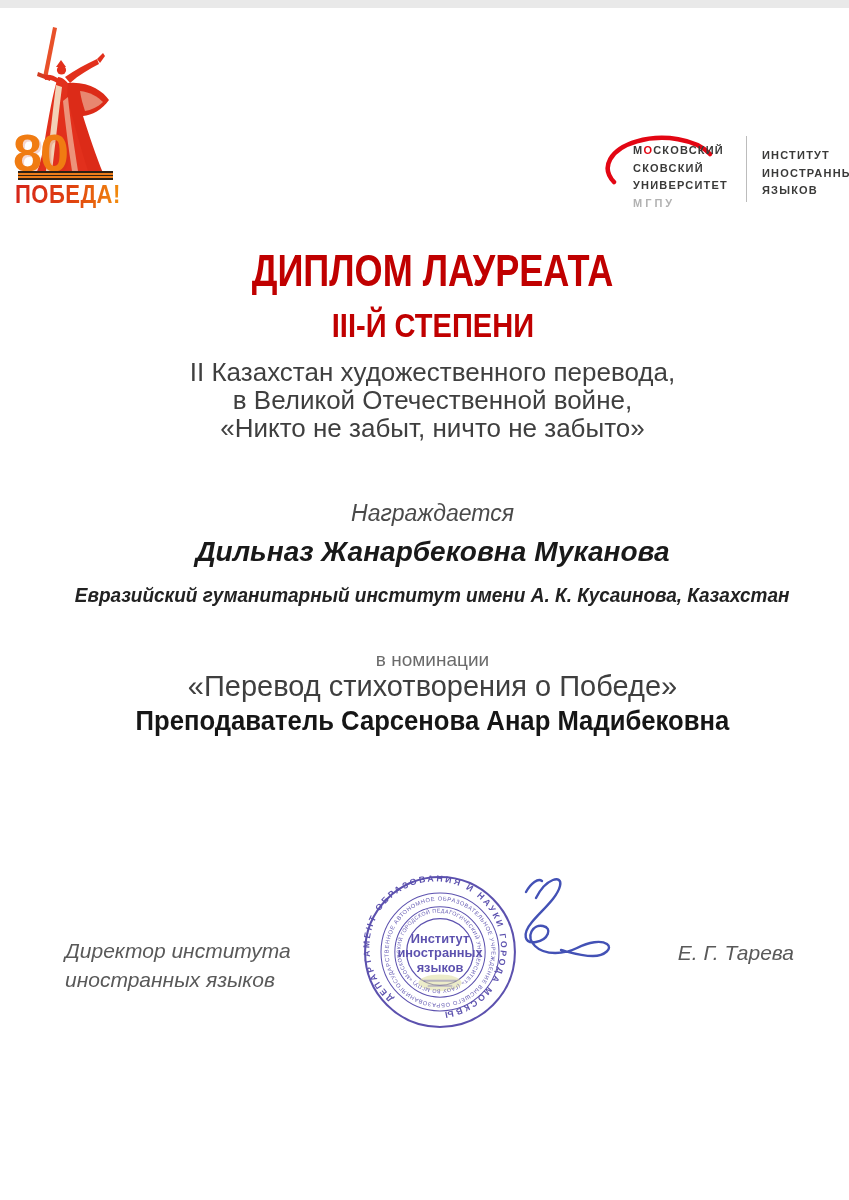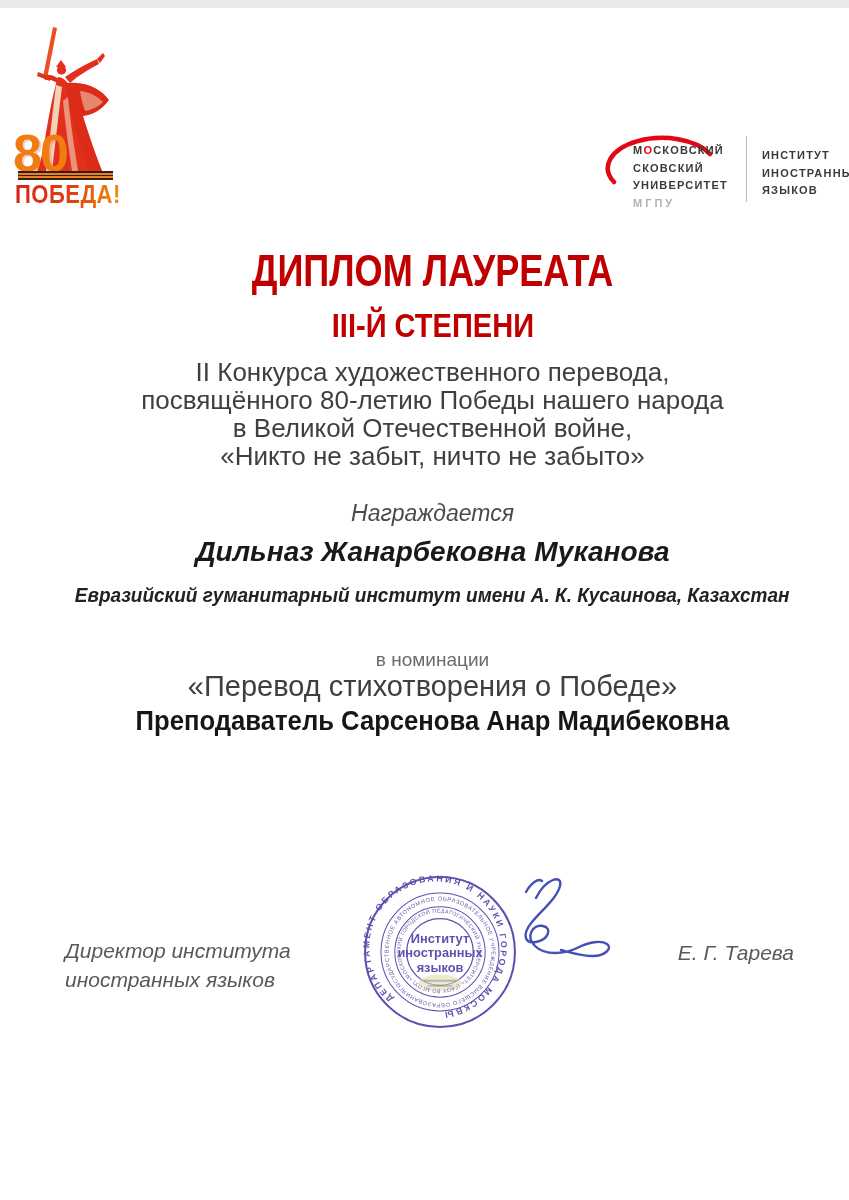--- a/index.html
+++ b/index.html
@@ -111,22 +111,21 @@
   <div class="abs inst-lines">
     <div>ИНСТИТУТ</div>
     <div>ИНОСТРАННЫХ</div>
     <div>ЯЗЫКОВ</div>
   </div>
 
   <div class="row title1"><span class="cond">ДИПЛОМ ЛАУРЕАТА</span></div>
   <div class="row title2"><span class="cond">III-Й СТЕПЕНИ</span></div>
 
   <div class="row contest">
-    <div>II Конкурса художественного перевода,</div>
-    <div>посвящённого 80-летию Победы нашего народа</div>
+    <div>II Казахстан художественного перевода,</div>
     <div>в Великой Отечественной войне,</div>
     <div>«Никто не забыт, ничто не забыто»</div>
   </div>
 
   <div class="row nagr">Награждается</div>
   <div class="row recipient">Дильназ Жанарбековна Муканова</div>
   <div class="row institution"><span class="cond">Евразийский гуманитарный институт имени А. К. Кусаинова, Казахстан</span></div>
   <div class="row nom-label">в номинации</div>
   <div class="row nomination">«Перевод стихотворения о Победе»</div>
   <div class="row teacher"><span class="cond">Преподаватель Сарсенова Анар Мадибековна</span></div>

